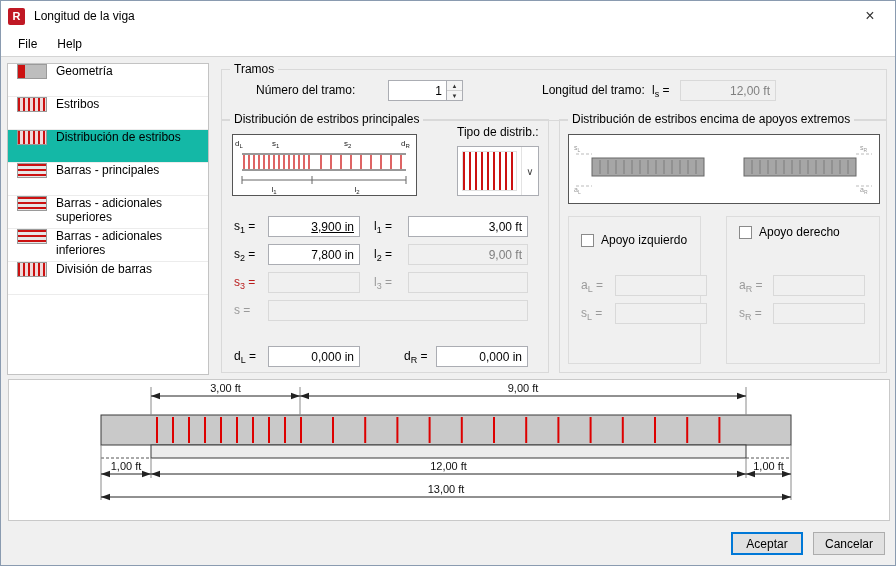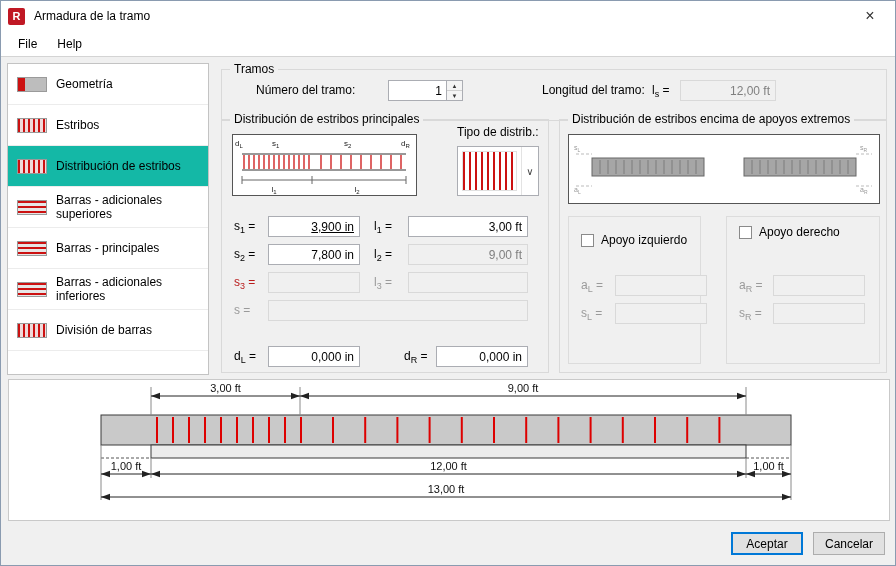--- a/index.html
+++ b/index.html
@@ -7,21 +7,21 @@
   body{font-family:"Liberation Sans",sans-serif;font-size:12px;color:#000}
   .window{position:relative;width:896px;height:566px;background:#f0f0f0;border:1px solid #8a9bb0;overflow:hidden}
   .titlebar{height:30px;background:#fff;display:flex;align-items:center;padding:0 7px}
   .app-icon{width:17px;height:17px;background:#c01824;color:#fff;font-weight:bold;font-size:11px;display:flex;align-items:center;justify-content:center;border-radius:2px}
   .title{margin-left:9px;font-size:12px}
   .close{margin-left:auto;width:36px;height:30px;display:flex;align-items:center;justify-content:center;font-size:16px;color:#333}
   .menubar{height:26px;background:#fff;display:flex;align-items:center;padding-left:7px;border-bottom:1px solid #d4d4d4}
   .menu-item{padding:4px 10px}
   .content{position:absolute;top:56px;left:0;right:0;height:318px}
   .sidebar{position:absolute;left:6px;top:6px;width:202px;height:312px;background:#fff;border:1px solid #c3c3c3}
-  .side-item{height:41px;display:flex;align-items:center;padding:0 9px;border-bottom:1px solid #ececec}
+  .side-item{height:33px;display:flex;padding:0 9px;border-bottom:1px solid #ececec}
   .side-item.selected{background:#14b8a6}
   .side-icon{width:30px;height:15px;border:1px solid #9a9a9a;flex:none;margin-right:9px}
   .icon-v{background:repeating-linear-gradient(90deg,#cc1111 0 2px,#efdada 2px 5px)}
   .icon-h{background:repeating-linear-gradient(180deg,#cc1111 0 2px,#e6e6e6 2px 5px)}
   .icon-geom{background:linear-gradient(90deg,#cc1111 0 7px,#bdbdbd 7px)}
   .main{position:absolute;left:220px;top:6px;right:6px;height:312px}
   .group{position:absolute;border:1px solid #d9d9d9}
   .legend{position:absolute;top:-8px;left:8px;background:#f0f0f0;padding:0 4px;line-height:15px;white-space:nowrap}
   #group-tramos{left:0;top:6px;right:2px;height:52px}
   #group-principales{left:0;top:56px;width:328px;height:254px}
@@ -51,21 +51,21 @@
   .ds{font-size:6px}
   .gt{font-size:7px;fill:#9a9a9a}
 </style>
 </head>
 <body>
 
 <div class="window">
 
   <div class="titlebar">
     <span class="app-icon">R</span>
-    <span class="title">Armadura de la tramo</span>
+    <span class="title">Longitud de la viga</span>
     <span class="close">×</span>
   </div>
 
   <div class="menubar">
     <span class="menu-item">File</span>
     <span class="menu-item">Help</span>
   </div>
 
   <div class="content">
 
@@ -77,25 +77,25 @@
       <div class="side-item">
         <span class="side-icon icon-v"></span>
         <span>Estribos</span>
       </div>
       <div class="side-item selected">
         <span class="side-icon icon-v"></span>
         <span>Distribución de estribos</span>
       </div>
       <div class="side-item">
         <span class="side-icon icon-h"></span>
+        <span>Barras - principales</span>
+      </div>
+      <div class="side-item">
+        <span class="side-icon icon-h"></span>
         <span>Barras - adicionales superiores</span>
-      </div>
-      <div class="side-item">
-        <span class="side-icon icon-h"></span>
-        <span>Barras - principales</span>
       </div>
       <div class="side-item">
         <span class="side-icon icon-h"></span>
         <span>Barras - adicionales inferiores</span>
       </div>
       <div class="side-item">
         <span class="side-icon icon-v"></span>
         <span>División de barras</span>
       </div>
     </div>

